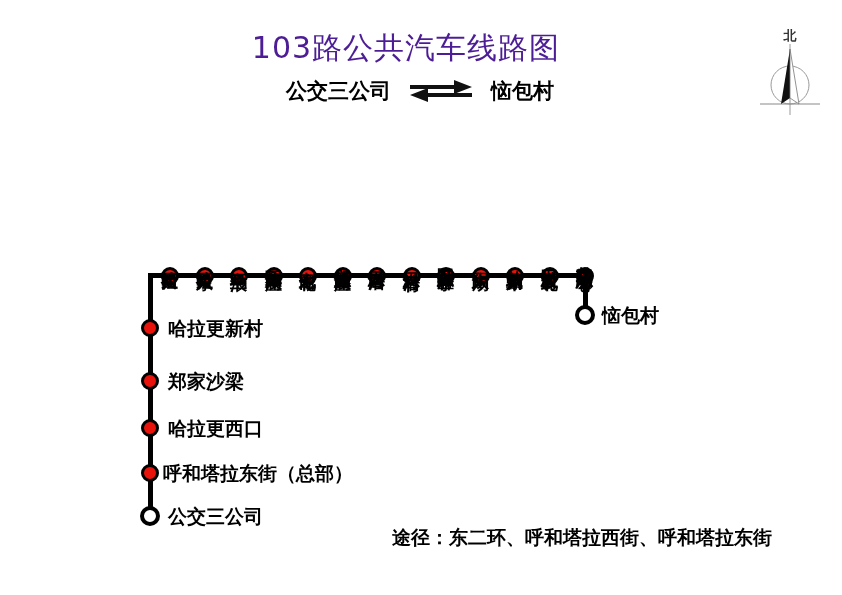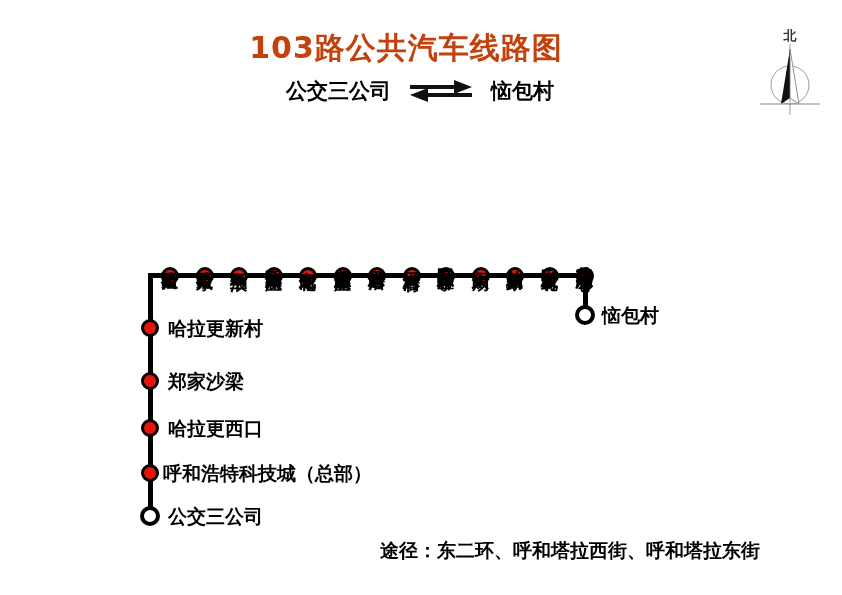--- a/index.html
+++ b/index.html
@@ -11,22 +11,22 @@
     font-family: "DejaVu Sans", "Liberation Sans", sans-serif;
     overflow: hidden;
   }
   .title {
     position: absolute;
     top: 28px;
     left: 0;
     width: 812px;
     text-align: center;
     font-size: 30px;
-    font-weight: bold;
-    color: #c2410c;
+    font-weight: normal;
+    color: #4c1d95;
     letter-spacing: 1px;
     white-space: nowrap;
   }
   .endpoints {
     position: absolute;
     top: 77px;
     left: 286px;
     display: flex;
     align-items: center;
     gap: 17px;
@@ -139,23 +139,23 @@
   <div class="vlabel" style="left:575px;">敕勒川国际会展中心</div>
 
   <div class="dot" style="left:141px; top:319px;"></div>
   <div class="dot" style="left:141px; top:372px;"></div>
   <div class="dot" style="left:141px; top:419px;"></div>
   <div class="dot" style="left:141px; top:464px;"></div>
 
   <div class="sidelabel" style="left:168px; top:315px;text-align:center;">哈拉更新村</div>
   <div class="sidelabel" style="left:168px; top:368px;">郑家沙梁</div>
   <div class="sidelabel" style="left:168px; top:415px;">哈拉更西口</div>
-  <div class="sidelabel" style="left:163px; top:460px;">呼和浩特科技城（总部）</div>
+  <div class="sidelabel" style="left:163px; top:460px;">呼和塔拉东街（总部）</div>
 
   <div class="terminal" style="left:140px; top:506px;"></div>
   <div class="sidelabel" style="left:168px; top:503px;">公交三公司</div>
 
   <div class="terminal" style="left:575px; top:305px;"></div>
   <div class="sidelabel" style="left:602px; top:302px;">恼包村</div>
 
-  <div class="note" style="left:380px; top:524px;margin-top:13px;">途径：东二环、呼和塔拉西街、呼和塔拉东街</div>
+  <div class="note" style="left:392px; top:524px;">途径：东二环、呼和塔拉西街、呼和塔拉东街</div>
 
 </div>
 
 </body></html>

